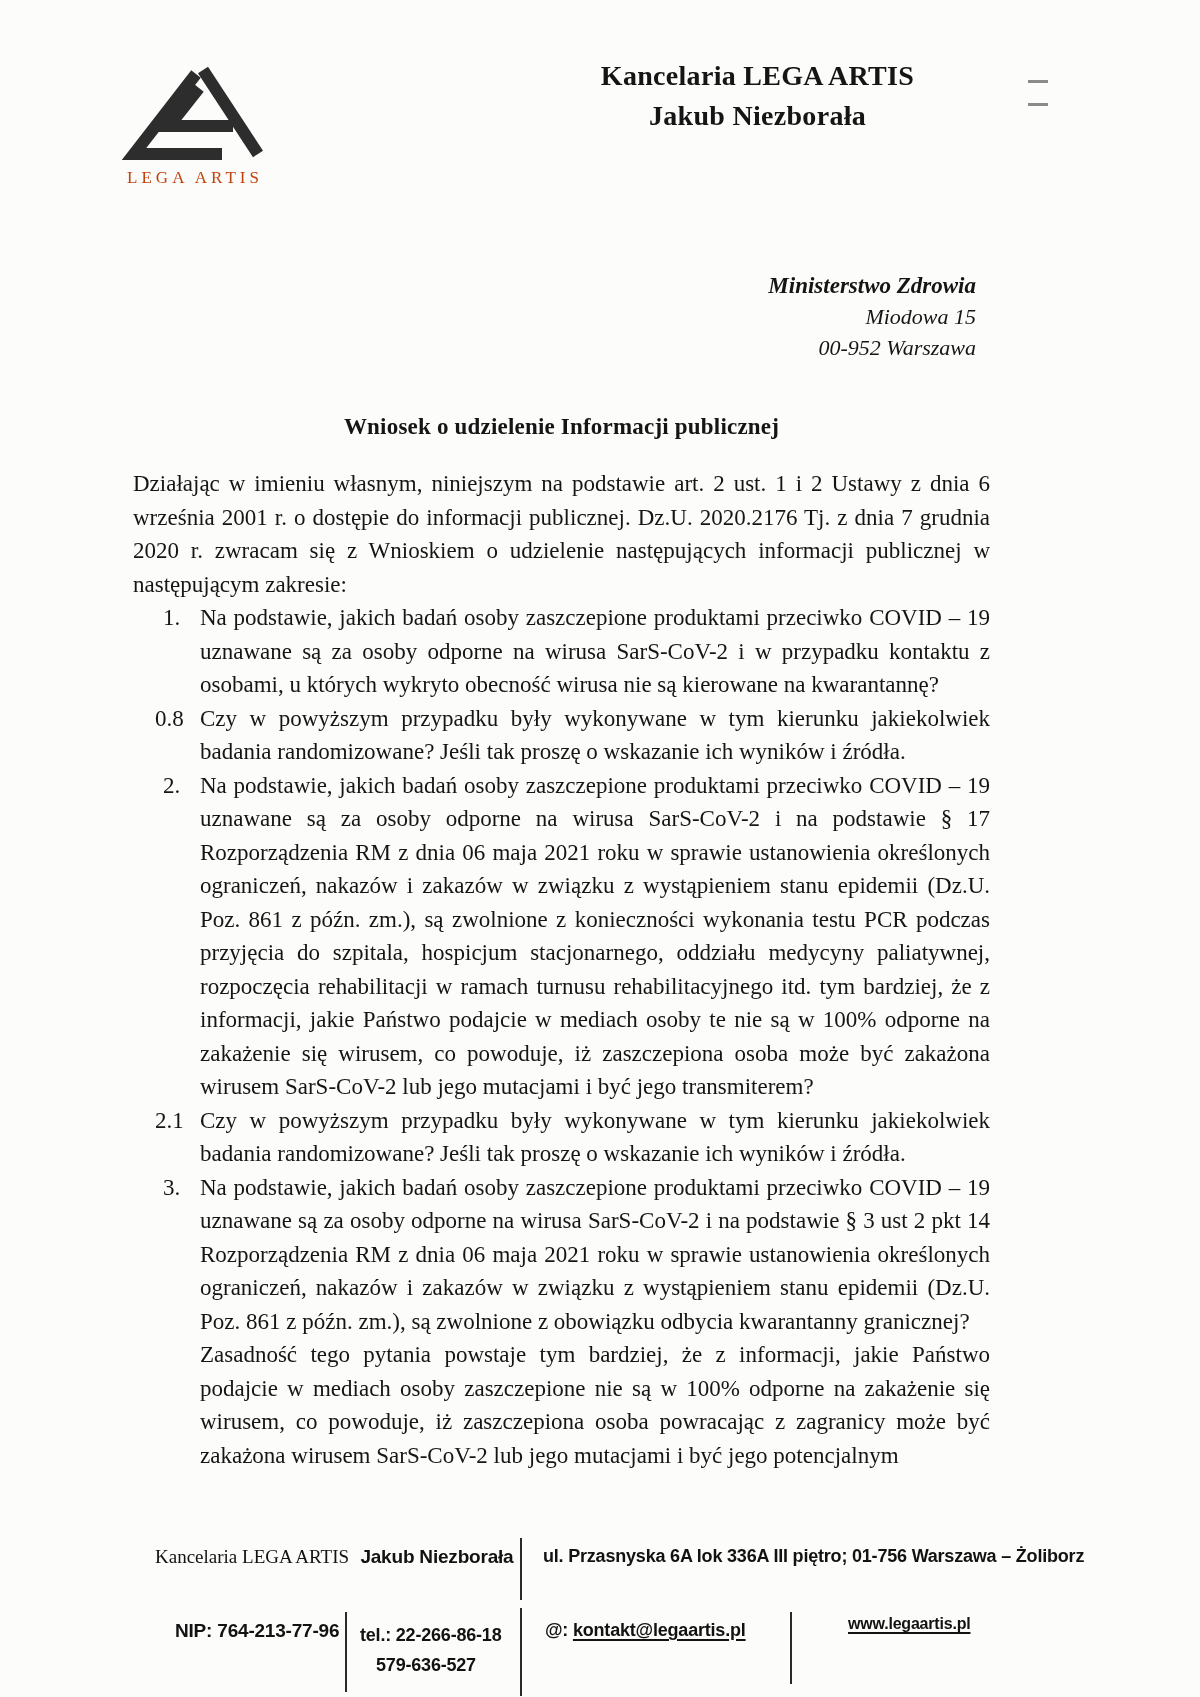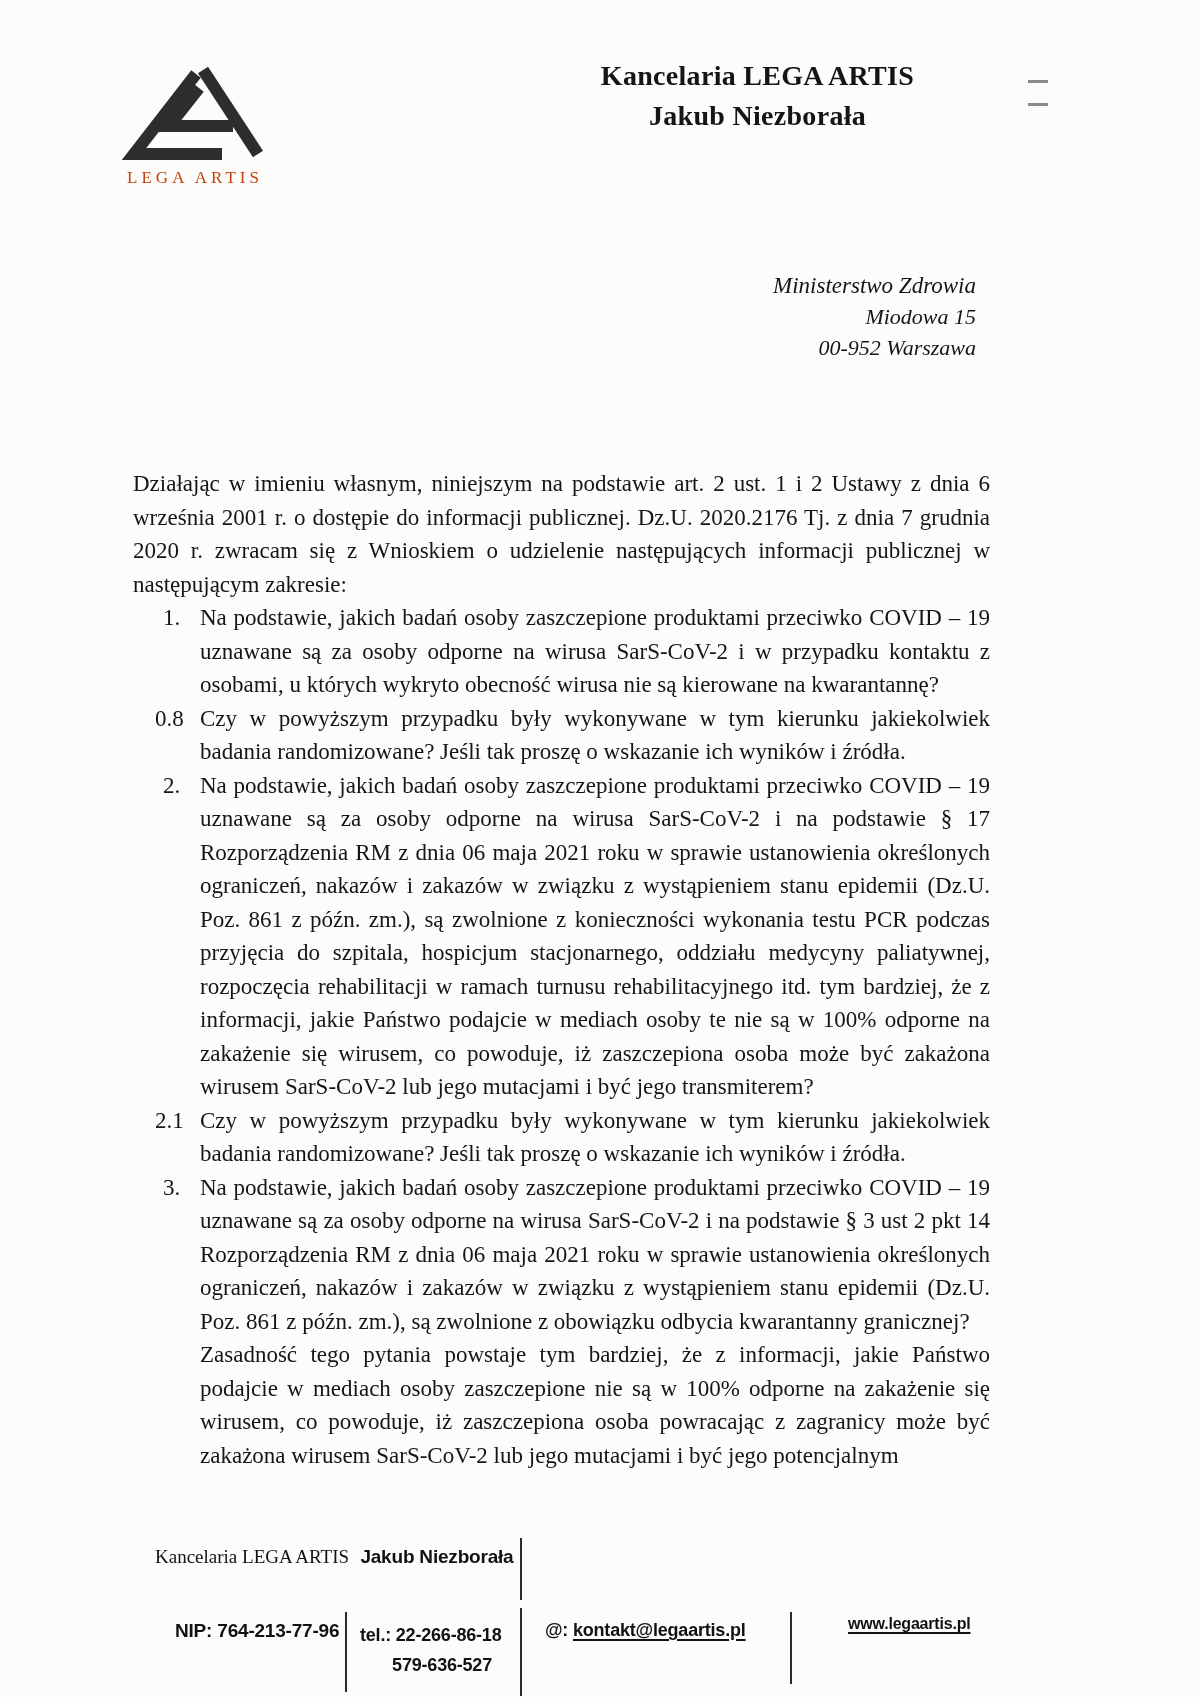--- a/index.html
+++ b/index.html
@@ -15,21 +15,21 @@
     margin-top:2px; font-size:17px; letter-spacing:4px; color:#c2410c;
     font-family:"Liberation Serif","DejaVu Serif",serif;
   }
   
   .header-block { position:absolute; left:535px; top:56px; width:445px; text-align:center; }
   .org-line { font-size:28px; font-weight:bold; line-height:40px; letter-spacing:0.3px; }
   .dateline { margin-top:26px; font-size:23px; }
   .scan-mark { position:absolute; background:#8b8b8b; }
   
   .recipient { position:absolute; right:224px; top:270px; text-align:right; line-height:31px; }
-  .recipient-name { font-size:23px; font-weight:normal; font-style:italic; }
+  .recipient-name { font-size:23px; font-weight:bold; font-style:italic; }
   .recipient-line { font-size:22px;font-style:italic; }
   
   .doc-title {
     position:absolute; left:133px; top:414px; width:857px;
     text-align:center; font-size:23px; font-weight:bold; letter-spacing:0.2px;
   }
   
   .doc-body {
     position:absolute; left:133px; top:467px; width:857px;
     font-size:23px; line-height:33.5px; text-align:justify;
@@ -40,21 +40,21 @@
   .item.sub .num { left:22px; }
   .cont { padding-left:67px; }
   
   .footer { position:absolute; left:0; top:1530px; width:1200px; height:167px;
             font-family:"Liberation Sans","DejaVu Sans",sans-serif; color:#121212; }
   .f-abs { position:absolute; white-space:nowrap; }
   .f-bold { font-weight:bold; letter-spacing:-0.2px; }
   .firm-serif { font-family:"Liberation Serif","DejaVu Serif",serif; font-weight:normal; }
   .vline { position:absolute; width:2px; background:#2a2a2a; }
   .u { text-decoration:underline; text-underline-offset:3px; text-decoration-thickness:2px; color:inherit; }
-  .tel-block { text-align:right; }
+  .tel-block { text-align:center; }
 </style>
 </head>
 <body>
 
 <div class="page">
 
   <div class="logo">
     <svg width="150" height="100" viewBox="0 0 150 100">
       <g fill="none" stroke="#2d2d2d" stroke-width="12">
         <path d="M 76 8 L 14 88 L 102 88"></path>
@@ -72,20 +72,21 @@
     <div class="org-line">Kancelaria LEGA ARTIS</div>
     <div class="org-line">Jakub Niezborała</div>
   </div>
 
   <div class="recipient">
     <div class="recipient-name">Ministerstwo Zdrowia</div>
     <div class="recipient-line">Miodowa 15</div>
     <div class="recipient-line">00-952 Warszawa</div>
   </div>
 
+  <div class="doc-title">Wniosek o udzielenie Informacji publicznej</div>
 
   <div class="doc-body">
     <p>Działając w imieniu własnym, niniejszym na podstawie art. 2 ust. 1 i 2 Ustawy z dnia 6 września 2001 r. o dostępie do informacji publicznej. Dz.U. 2020.2176 Tj. z dnia 7 grudnia 2020 r. zwracam się z Wnioskiem o udzielenie następujących informacji publicznej w następującym zakresie:</p>
 
     <div class="item">
       <span class="num">1.</span>
       <p>Na podstawie, jakich badań osoby zaszczepione produktami przeciwko COVID – 19 uznawane są za osoby odporne na wirusa SarS-CoV-2 i w przypadku kontaktu z osobami, u których wykryto obecność wirusa nie są kierowane na kwarantannę?</p>
     </div>
 
     <div class="item sub">
@@ -111,20 +112,21 @@
     <p class="cont">Zasadność tego pytania powstaje tym bardziej, że z informacji, jakie Państwo podajcie w mediach osoby zaszczepione nie są w 100% odporne na zakażenie się wirusem, co powoduje, iż zaszczepiona osoba powracając z zagranicy może być zakażona wirusem SarS-CoV-2 lub jego mutacjami i być jego potencjalnym</p>
   </div>
 
   <div class="footer">
 
     <div class="f-abs" style="left:155px; top:16px; font-size:19px;">
       <span class="firm-serif">Kancelaria LEGA ARTIS</span>
       <span class="f-bold" style="margin-left:6px;">Jakub Niezborała</span>
     </div>
     <div class="vline" style="left:520px; top:8px; height:62px;"></div>
+    <div class="f-abs f-bold" style="left:543px; top:16px; font-size:18px;">ul. Przasnyska 6A lok 336A III piętro; 01-756 Warszawa – Żoliborz</div>
 
     <div class="f-abs f-bold" style="left:175px; top:90px; font-size:19px;">NIP: 764-213-77-96</div>
     <div class="vline" style="left:345px; top:82px; height:80px;"></div>
 
     <div class="f-abs f-bold tel-block" style="left:360px; top:90px; width:132px; font-size:18px; line-height:30px;">
       <div>tel.: 22-266-86-18</div>
       <div>579-636-527</div>
     </div>
     <div class="vline" style="left:520px; top:78px; height:88px;"></div>
 

